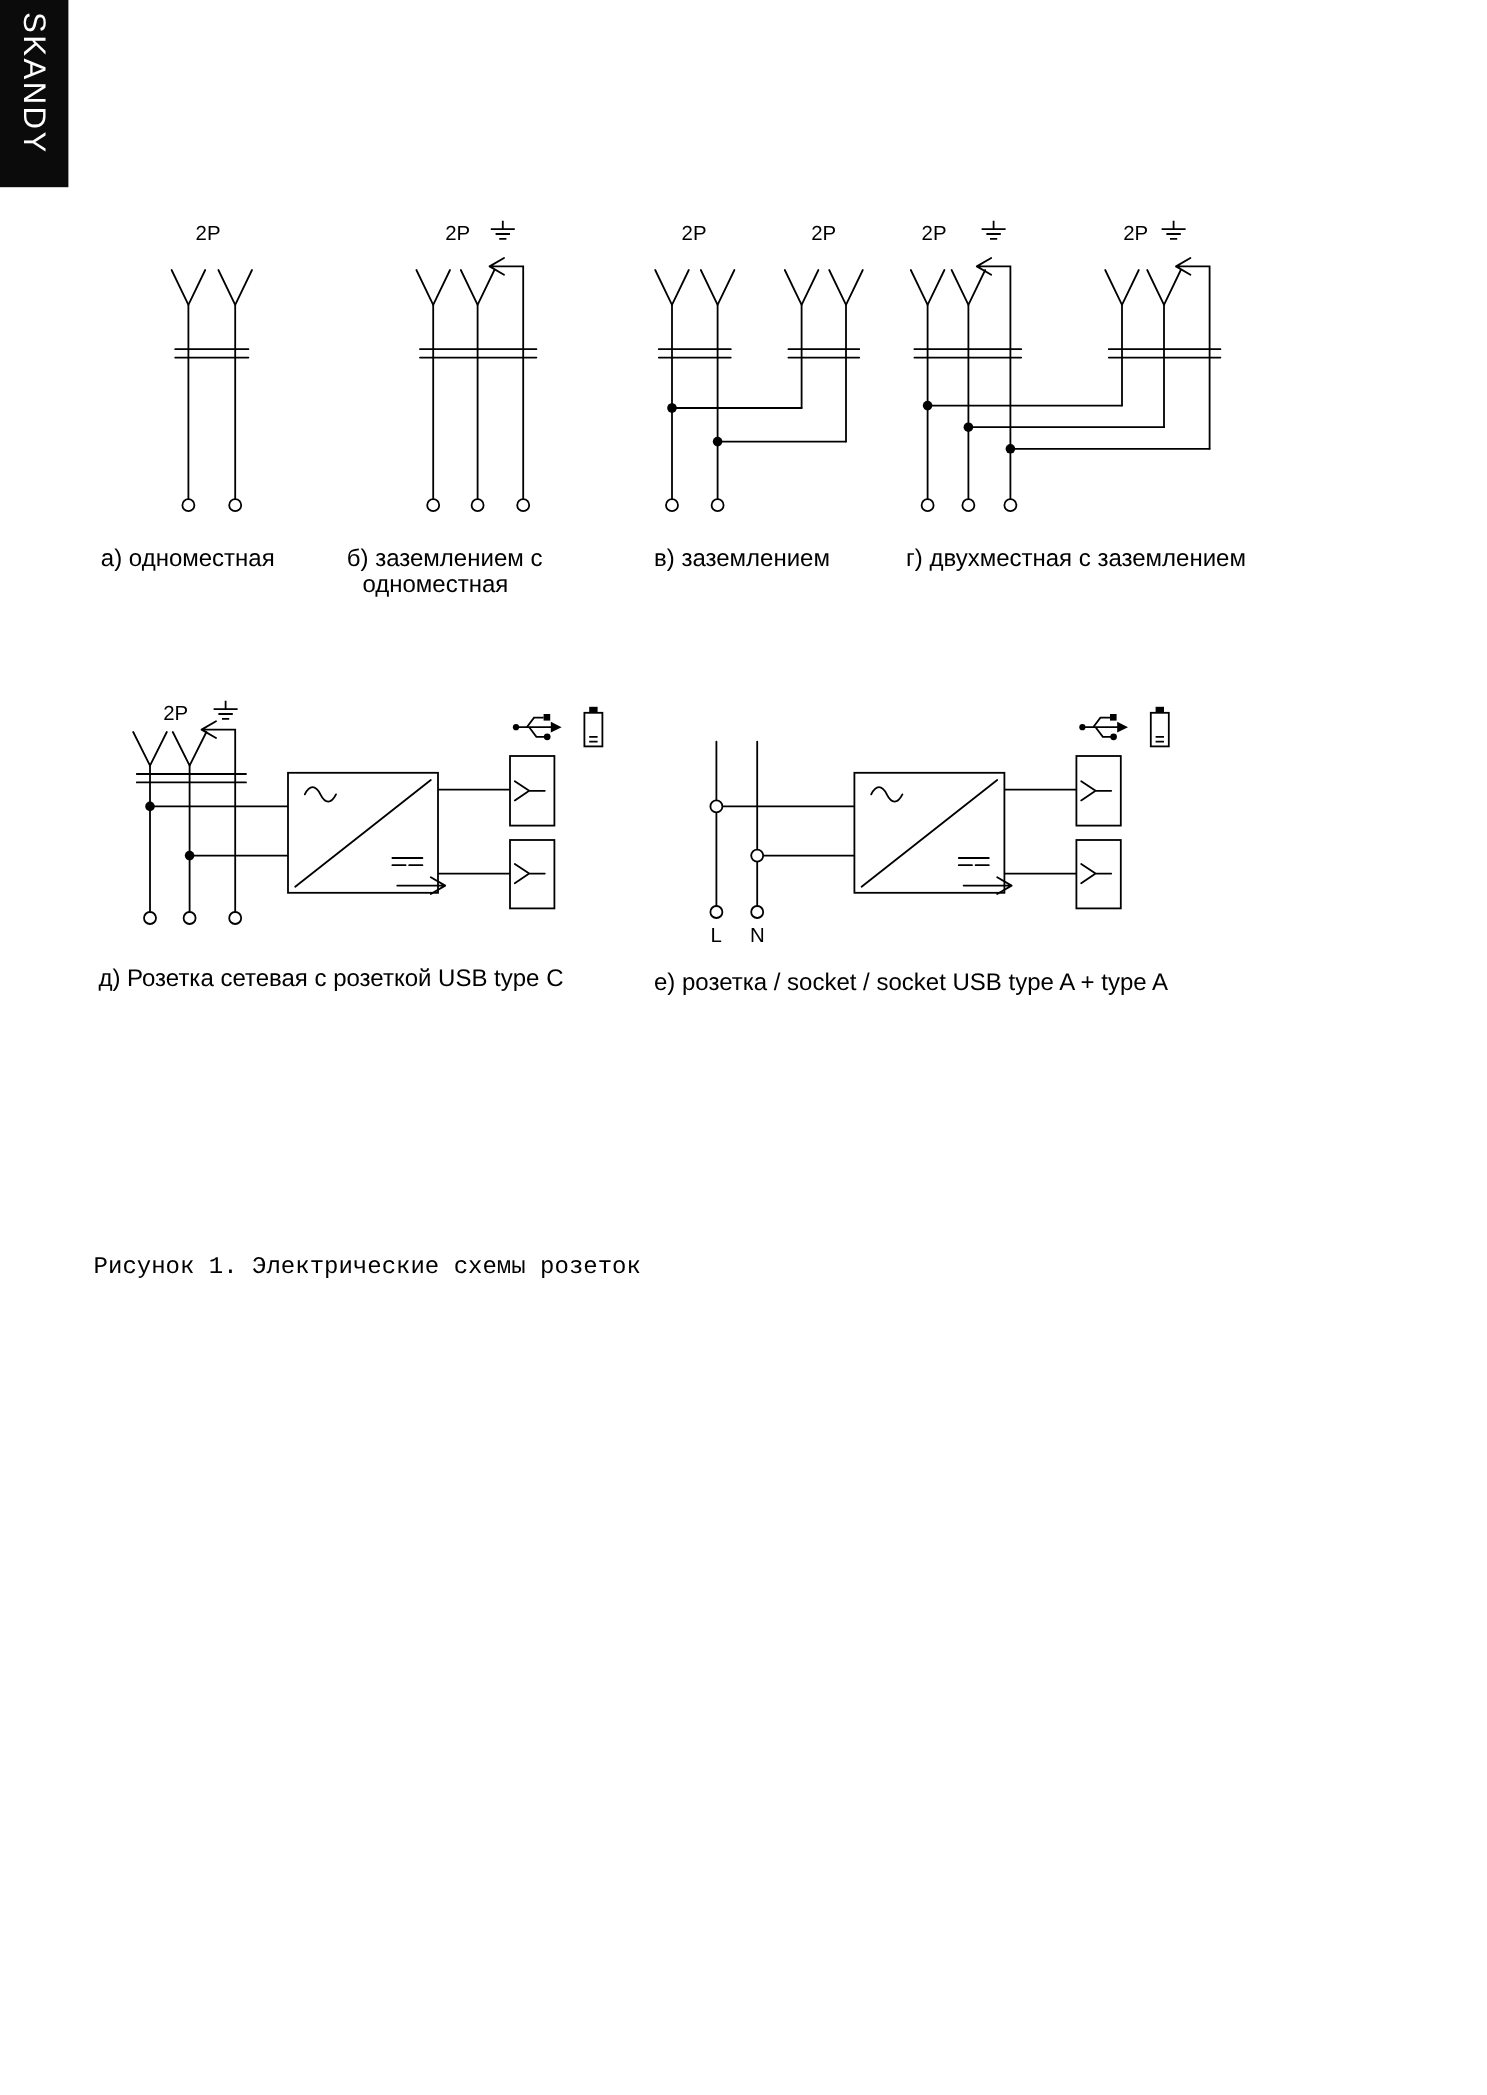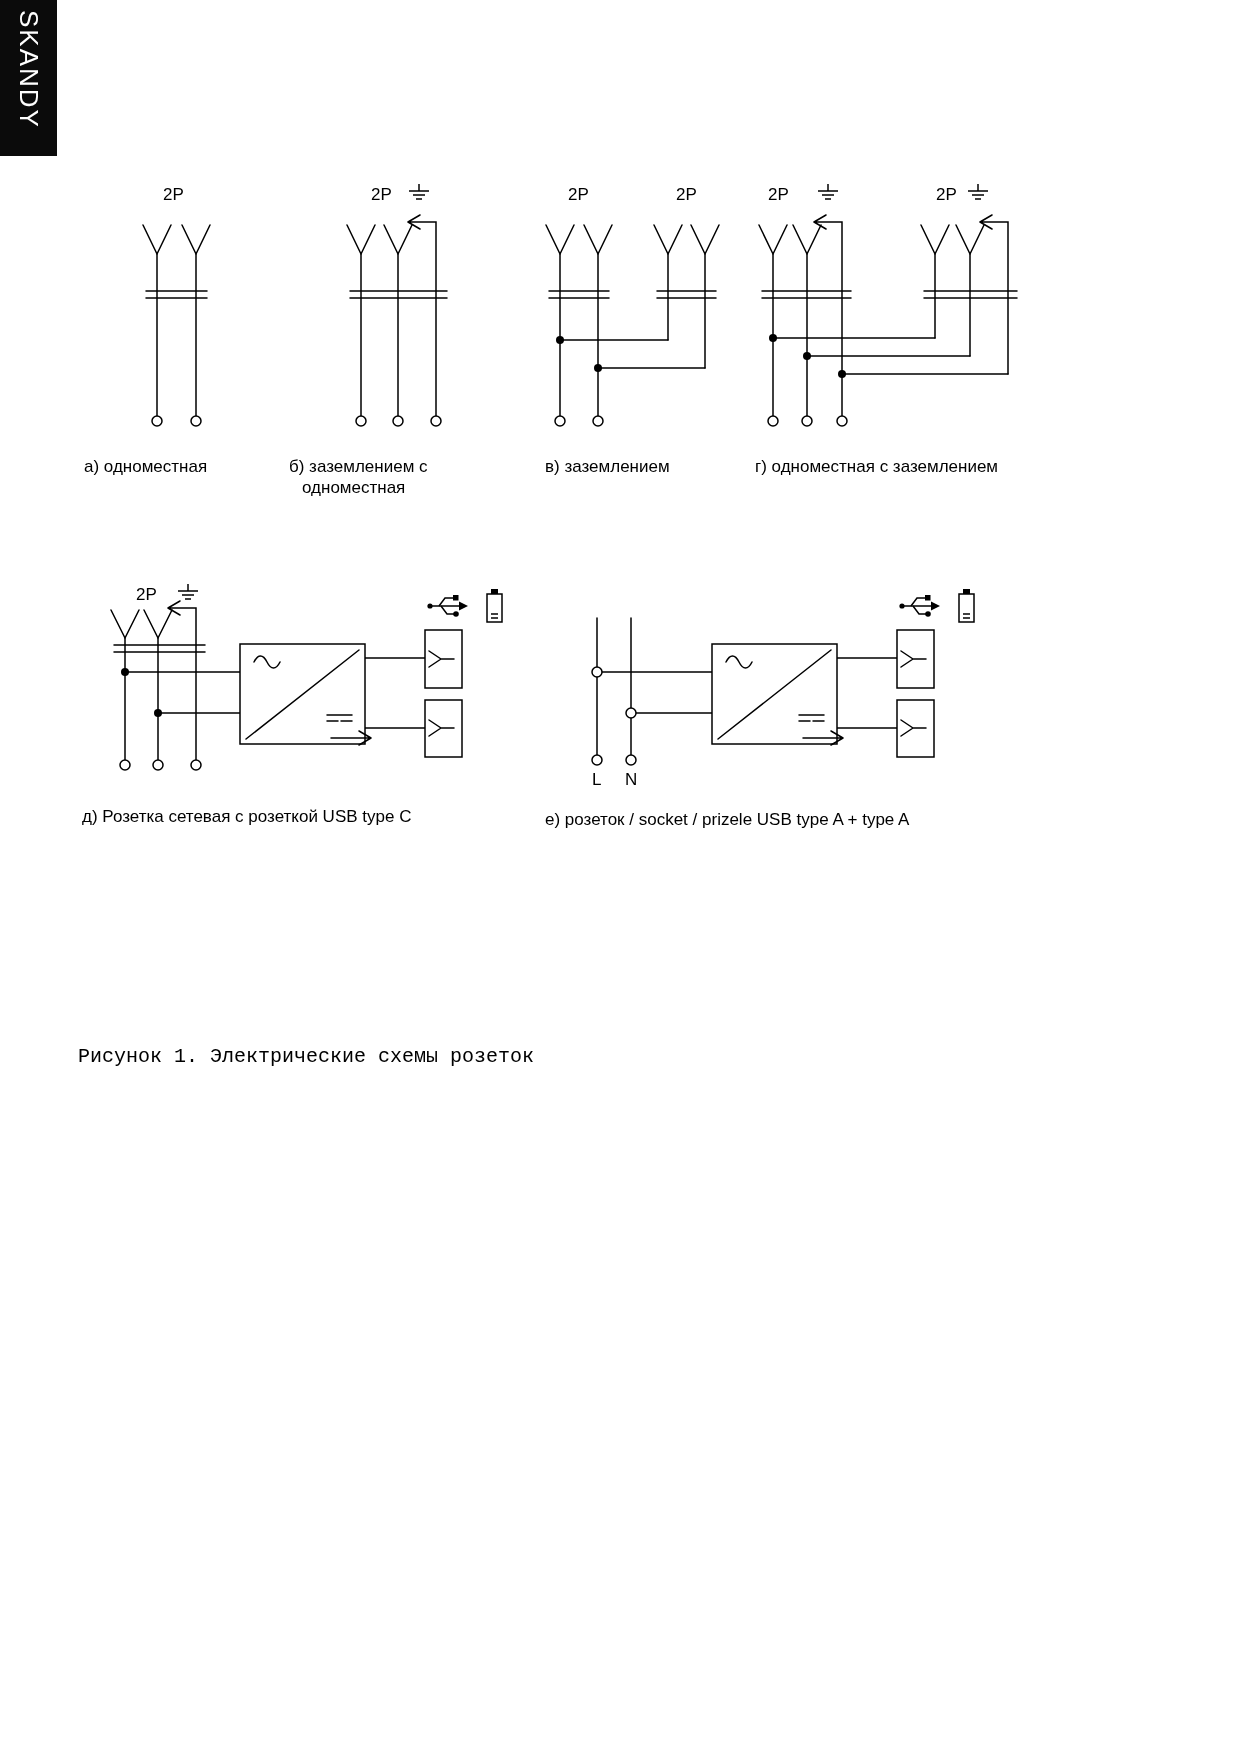--- a/index.html
+++ b/index.html
@@ -11,21 +11,21 @@
   .skandy-tab {
     position:absolute; left:0; top:0; width:57px; height:156px;
     background:#0b0b0b; display:flex; justify-content:center;
   }
   .skandy-tab span {
     writing-mode:vertical-rl; color:#fff; font-size:26px; letter-spacing:2px;
     padding-top:10px; font-family:"Liberation Sans", sans-serif;
   }
   .logo { position:absolute; left:76px; top:38px; }
   .diagram { position:absolute; }
-  .caption { position:absolute; font-size:17px; line-height:21px; white-space:nowrap; }
+  .caption { position:absolute; font-size:20px; line-height:21px; white-space:nowrap; }
   .fig-caption { position:absolute; left:78px; top:1045px; font-size:20px;font-family:Liberation Mono, monospace; }
   svg { display:block; overflow:visible; }
   .ln { stroke:#000; stroke-width:1.5; fill:none; stroke-linecap:round; }
   .term { fill:#fff; stroke:#000; stroke-width:1.5; }
   .dot { fill:#000; stroke:none; }
   .box { fill:#fff; stroke:#000; stroke-width:1.5; }
   svg text { font-family:"Liberation Sans", sans-serif; font-size:17px; fill:#000; stroke:none; }
   .lnN { stroke:#000; stroke-width:1.5; fill:none; }
 </style>
 </head>
@@ -153,21 +153,21 @@
         <circle class="dot" cx="55" cy="174" r="4"></circle>
         <circle class="dot" cx="90" cy="192" r="4"></circle>
       </g>
       <g>
         <circle class="term" cx="21" cy="239" r="5"></circle>
         <circle class="term" cx="55" cy="239" r="5"></circle>
         <circle class="term" cx="90" cy="239" r="5"></circle>
       </g>
     </svg>
   </div>
-  <div class="caption" style="left:755px; top:456px;">г) одноместная с заземлением</div>
+  <div class="caption" style="left:755px; top:456px;">г) двухместная с заземлением</div>
 
   <div class="diagram" style="left:100px; top:572px;">
     <svg width="430" height="220">
       <text x="36" y="28">2P</text>
       <g class="lnN">
         <path d="M88,12 V19 M78,19 H98 M82,23 H94 M85,27 H91"></path>
       </g>
       <g class="ln">
         <path d="M25,66 L11,38 M25,66 L39,38"></path>
         <path d="M58,66 L44,38 M58,66 L72,38"></path>
@@ -262,17 +262,17 @@
         <path class="lnN" d="M341,34 L347,42 H354"></path>
         <circle class="dot" cx="356" cy="42" r="2.8"></circle>
       </g>
       <g>
         <rect class="box" x="387" y="22" width="15" height="28"></rect>
         <rect x="391" y="17" width="7" height="5" fill="#000"></rect>
         <path class="lnN" d="M391,42 H398 M391,46 H398"></path>
       </g>
     </svg>
   </div>
-  <div class="caption" style="left:545px; top:809px;">е) розеток / socket / prizele USB type A + type A</div>
+  <div class="caption" style="left:545px; top:809px;">е) розетка / socket / socket USB type A + type A</div>
 
   <div class="fig-caption">Рисунок 1. Электрические схемы розеток</div>
 
 </div>
 
 </body></html>

